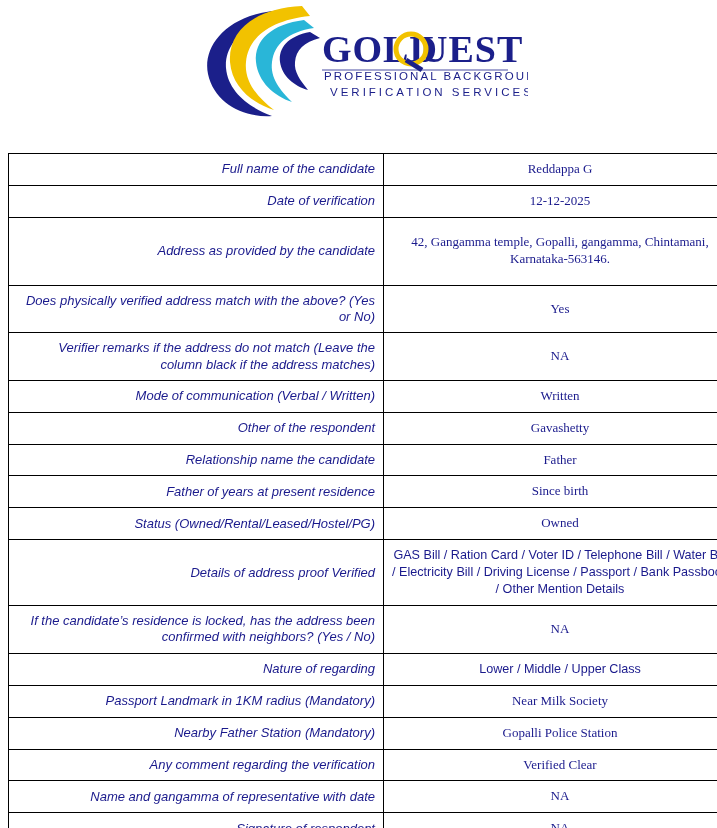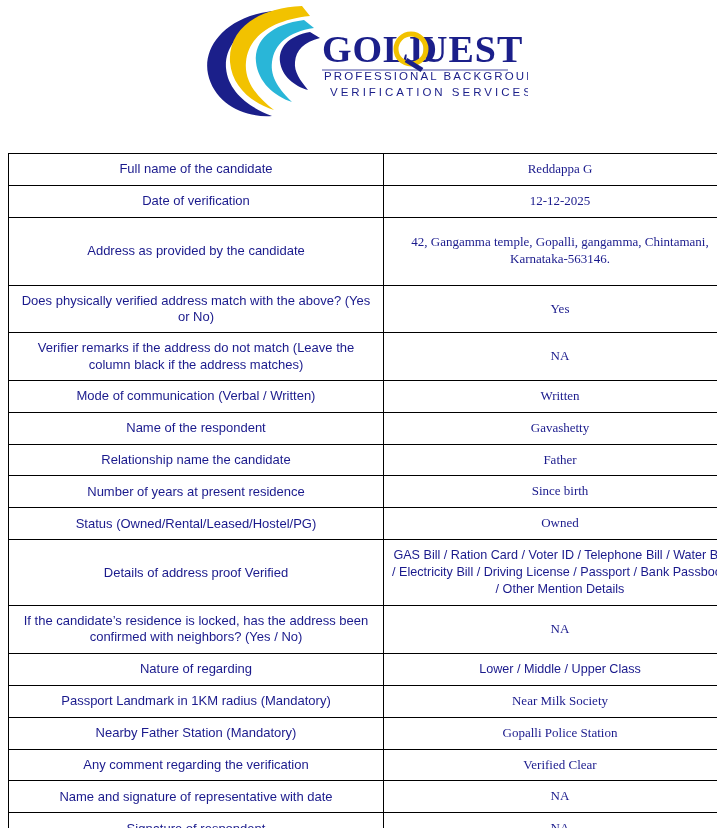--- a/index.html
+++ b/index.html
@@ -45,21 +45,22 @@
     padding: 0;
     vertical-align: middle;
     color: #1a1a8c;
   }
   td.label {
     width: 358px;
     padding: 7px 8px 7px 8px;
     font-family: "Liberation Sans", sans-serif;
     font-size: 13.0px;
     line-height: 1.25;
-    text-align: center;
+    text-align: right;
+    font-style: italic;
   }
   td.value {
     width: 340px;
     padding: 7px 6px 7px 6px;
     font-family: "Liberation Serif", serif;
     font-size: 13.0px;
     line-height: 1.3;
     text-align: center;
   }
   td.value.sans {
@@ -117,29 +118,29 @@
     </tr>
     <tr>
       <td class="label">Verifier remarks if the address do not match (Leave the column black if the address matches)</td>
       <td class="value">NA</td>
     </tr>
     <tr>
       <td class="label">Mode of communication (Verbal / Written)</td>
       <td class="value">Written</td>
     </tr>
     <tr>
-      <td class="label">Name of the respondent</td>
+      <td class="label">Other of the respondent</td>
       <td class="value">Gavashetty</td>
     </tr>
     <tr>
       <td class="label">Relationship name the candidate</td>
       <td class="value">Father</td>
     </tr>
     <tr>
-      <td class="label">Number of years at present residence</td>
+      <td class="label">Father of years at present residence</td>
       <td class="value">Since birth</td>
     </tr>
     <tr>
       <td class="label">Status (Owned/Rental/Leased/Hostel/PG)</td>
       <td class="value">Owned</td>
     </tr>
     <tr style="height:48px">
       <td class="label">Details of address proof Verified</td>
       <td class="value sans">GAS Bill / Ration Card / Voter ID / Telephone Bill / Water Bill / Electricity Bill / Driving License / Passport / Bank Passbook / Other Mention Details</td>
     </tr>
@@ -157,21 +158,21 @@
     </tr>
     <tr>
       <td class="label tight">Nearby Father Station (Mandatory)</td>
       <td class="value tight">Gopalli Police Station</td>
     </tr>
     <tr>
       <td class="label">Any comment regarding the verification</td>
       <td class="value">Verified Clear</td>
     </tr>
     <tr>
-      <td class="label">Name and signature of representative with date</td>
+      <td class="label">Name and gangamma of representative with date</td>
       <td class="value">NA</td>
     </tr>
     <tr>
       <td class="label">Signature of respondent</td>
       <td class="value">NA</td>
     </tr>
   </tbody>
 </table>
 
 </body></html>

